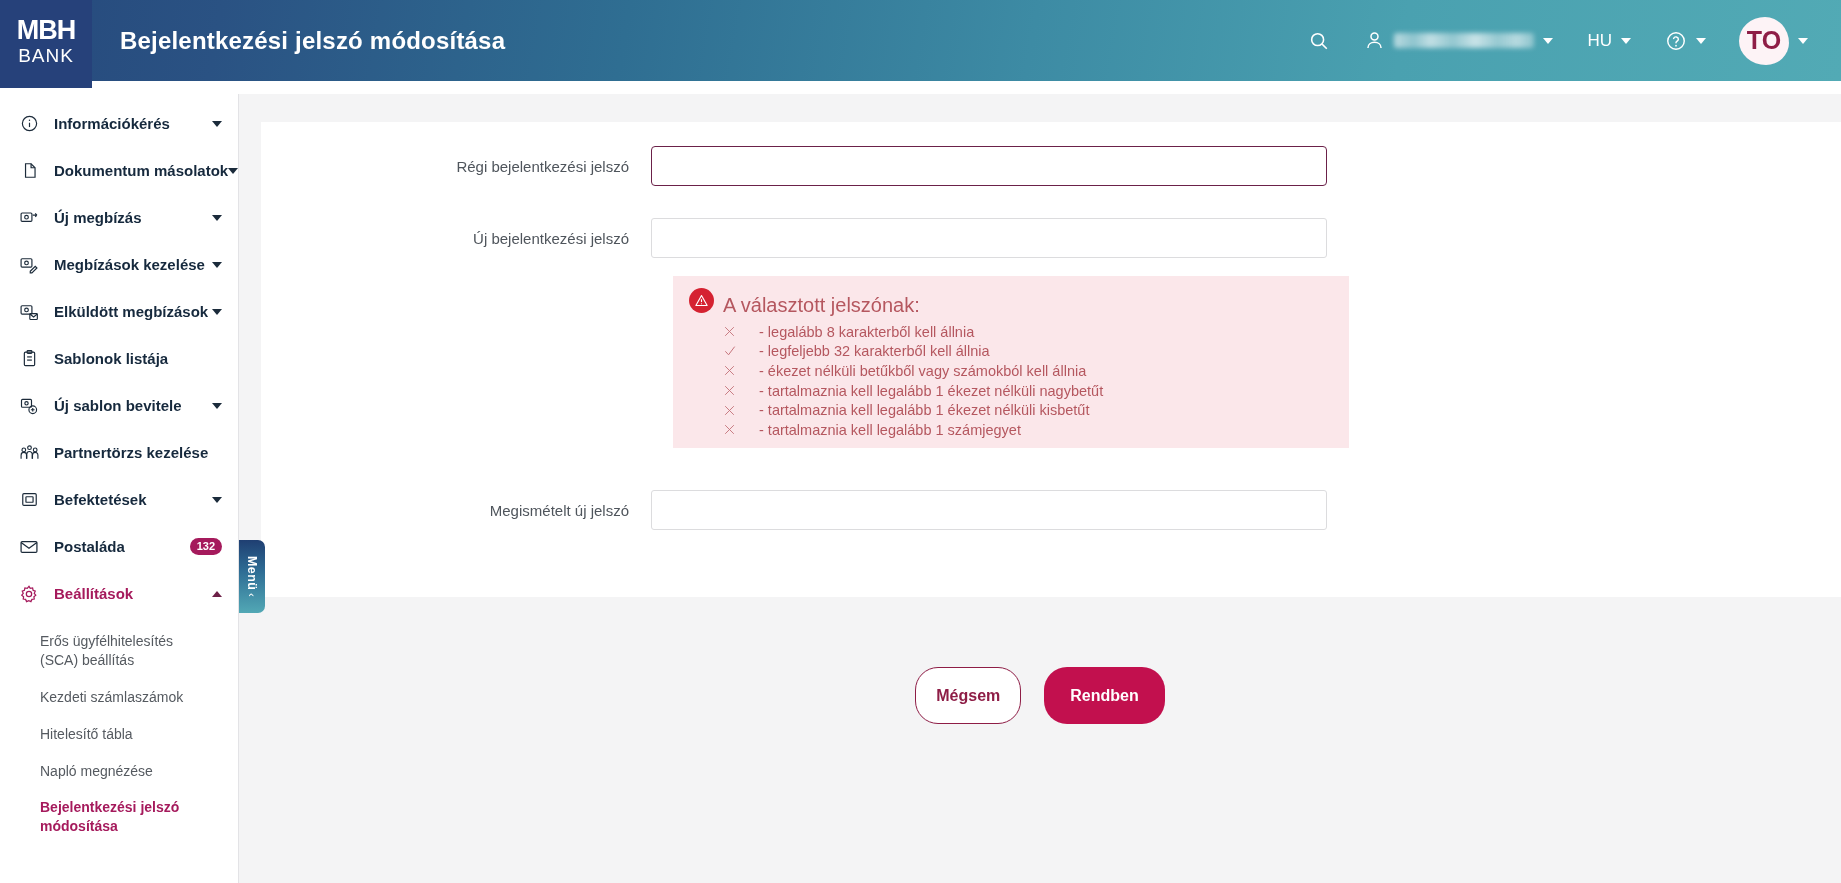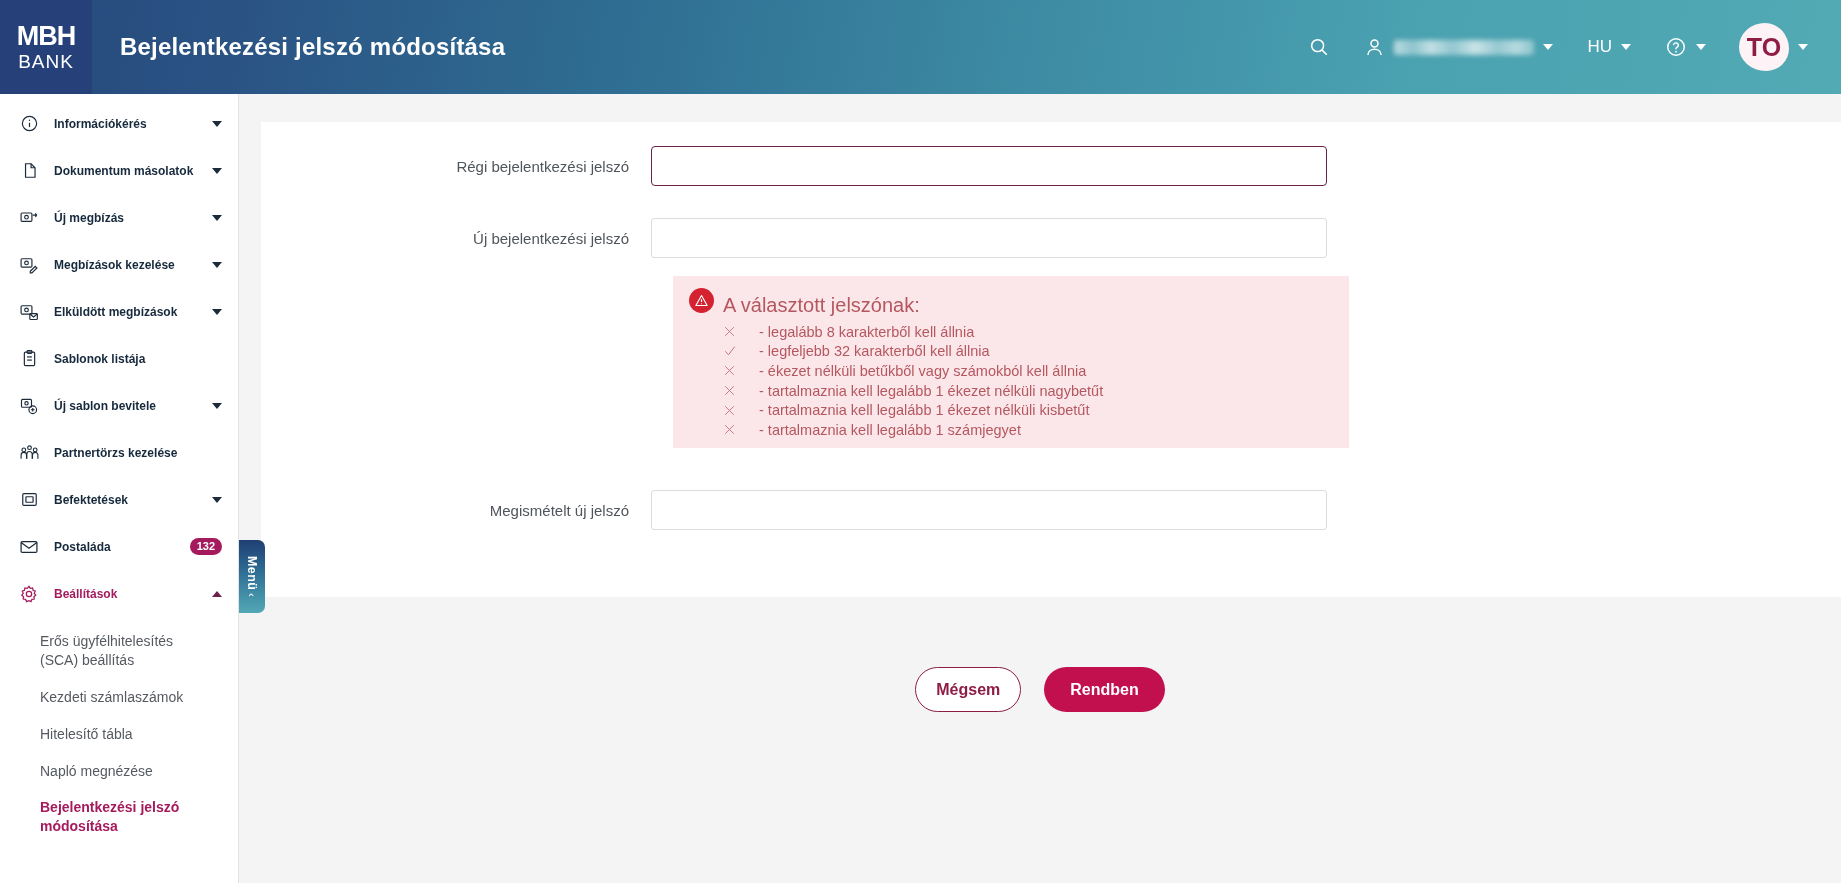--- a/index.html
+++ b/index.html
@@ -7,21 +7,21 @@
     margin: 0; padding: 0;
     width: 1841px; height: 883px;
     overflow: hidden;
     font-family: "Liberation Sans", sans-serif;
     background: #ffffff;
   }
 
   
   .header {
     position: absolute; top: 0; left: 0;
-    width: 1841px; height: 94px;
+    width: 1841px; height: 81px;
     background: linear-gradient(100deg, #26497c 0%, #2a5283 12%, #2f6e92 34%, #3d8ba4 56%, #4aa1b0 76%, #52aab5 100%);
     display: flex; align-items: center;
   }
   .logo-box {
     width: 92px; height: 94px;
     background: #26417a;
     display: flex; flex-direction: column;
     align-items: center; justify-content: center;
     flex: 0 0 auto;
   }
@@ -85,21 +85,21 @@
     display: flex; align-items: center;
     height: 47px; padding: 0 16px 0 17px;
     cursor: pointer; position: relative;
   }
   .nav-icon {
     width: 24px; height: 24px; flex: 0 0 24px;
     display: flex; align-items: center; justify-content: center;
     color: #1c2b3a;
   }
   .nav-label {
-    margin-left: 13px; font-size: 12px; font-weight: bold;
+    margin-left: 13px; font-size: 15px; font-weight: bold;
     color: #16293d; white-space: nowrap;
   }
   .nav-item.active .nav-label { color: #a51a5c; }
   .nav-item.active .nav-icon { color: #a51a5c; }
   .nav-caret {
     margin-left: auto; width: 0; height: 0;
     border-left: 5px solid transparent;
     border-right: 5px solid transparent;
     border-top: 6px solid #1b2b3b;
   }
@@ -206,21 +206,21 @@
   }
   .val-text { white-space: nowrap; }
 
   
   .btn-row {
     position: absolute; left: 0; top: 573px;
     width: 1602px; display: flex;
     justify-content: center; gap: 23px;
   }
   .btn {
-    height: 45px; border-radius: 23px;
+    height: 57px; border-radius: 23px;
     font-size: 16px; font-weight: bold;
     display: flex; align-items: center; justify-content: center;
     cursor: pointer; white-space: nowrap;
   }
   .btn-secondary {
     width: 90px; background: #ffffff;
     border: 1.4px solid #8e1d46; color: #8e1d46;
     padding: 0 20px; width: auto; min-width: 92px;
   }
   .btn-primary {

